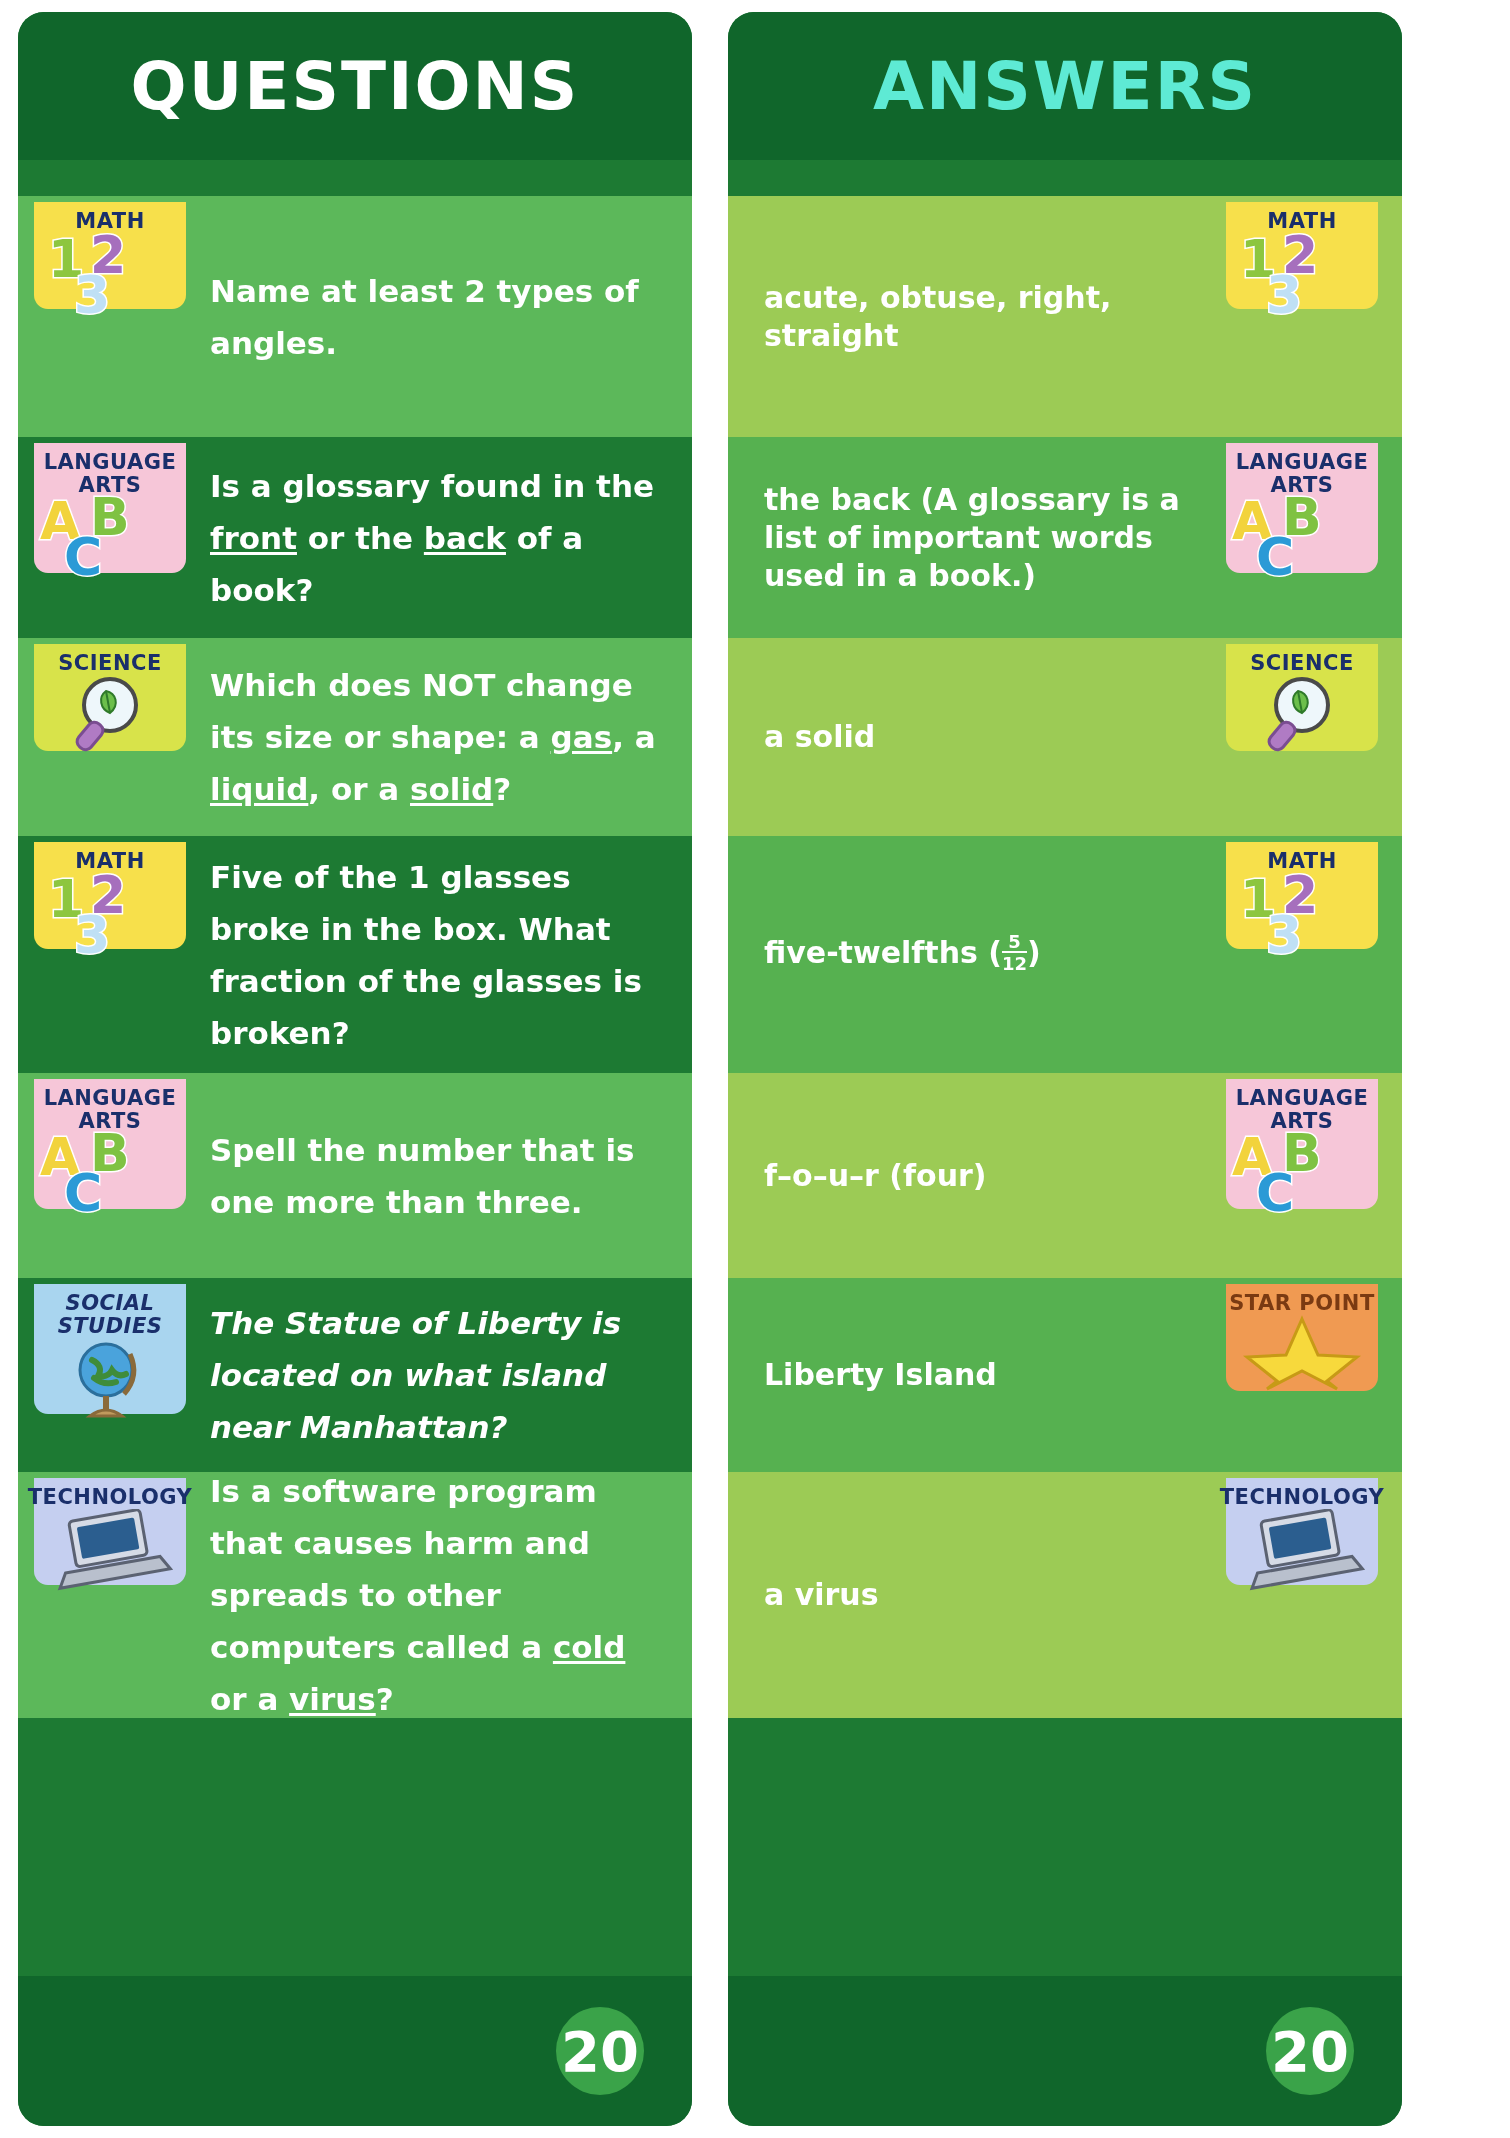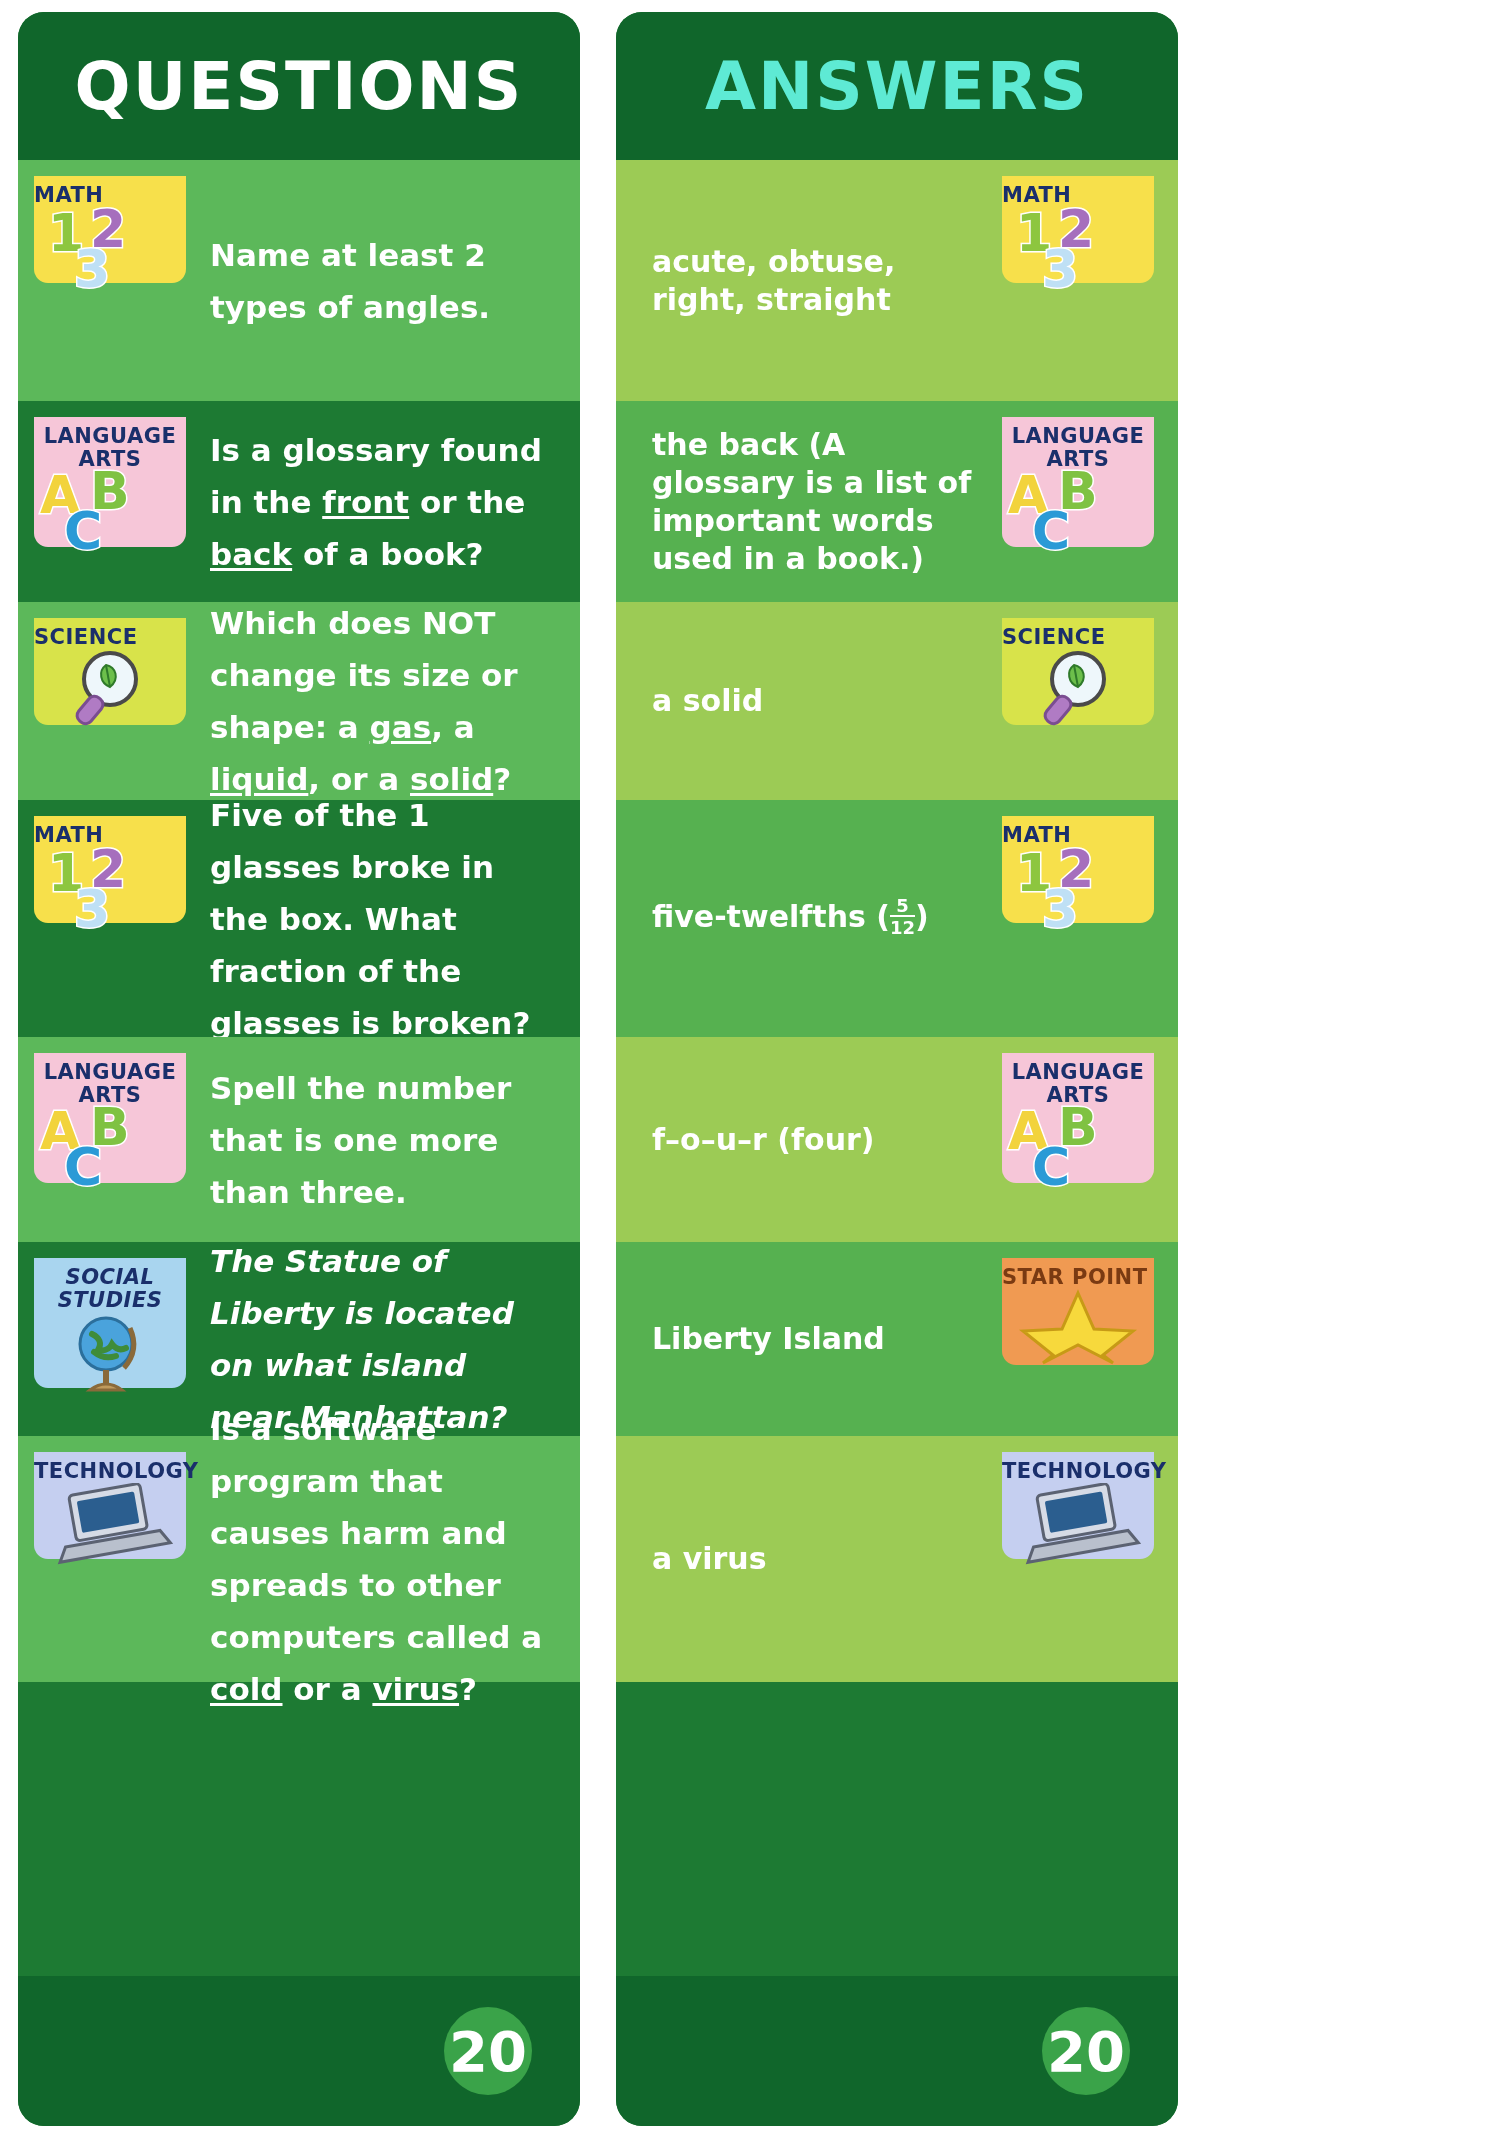--- a/index.html
+++ b/index.html
@@ -11,26 +11,27 @@
   .page{
     position:relative;
     width:1510px;height:2138px;
     display:flex;
     gap:36px;
     padding:12px 18px;
     box-sizing:border-box;
   }
   .card{
     position:relative;
-    width:562px;
+    width:674px;
     border-radius:26px;
     overflow:hidden;
     background:#1d7a33;
     display:flex;
     flex-direction:column;
+    gap:36px;
   }
   .card-header{
     height:148px;
     background:#10662b;
     display:flex;
     align-items:center;
     justify-content:center;
     flex:0 0 auto;
   }
   .card-header .title{
@@ -72,25 +73,25 @@
     font-size:56px;font-weight:bold;
     font-family:"DejaVu Sans", sans-serif;
   }
 
   
   .tag{
     position:relative;
     width:152px;
     flex:0 0 152px;
     align-self:flex-start;
-    margin-top:16px;
+    margin-top:6px;
     border-radius:0 0 14px 14px;
     display:flex;
     flex-direction:column;
-    align-items:flex-start;
+    align-items:center;
     padding-top:8px;
     box-sizing:border-box;
     min-height:96px;
   }
   .tag .tag-label{
     font-family:"DejaVu Sans", sans-serif;
     font-weight:bold;
     font-size:21px;
     line-height:23px;
     text-align:center;

